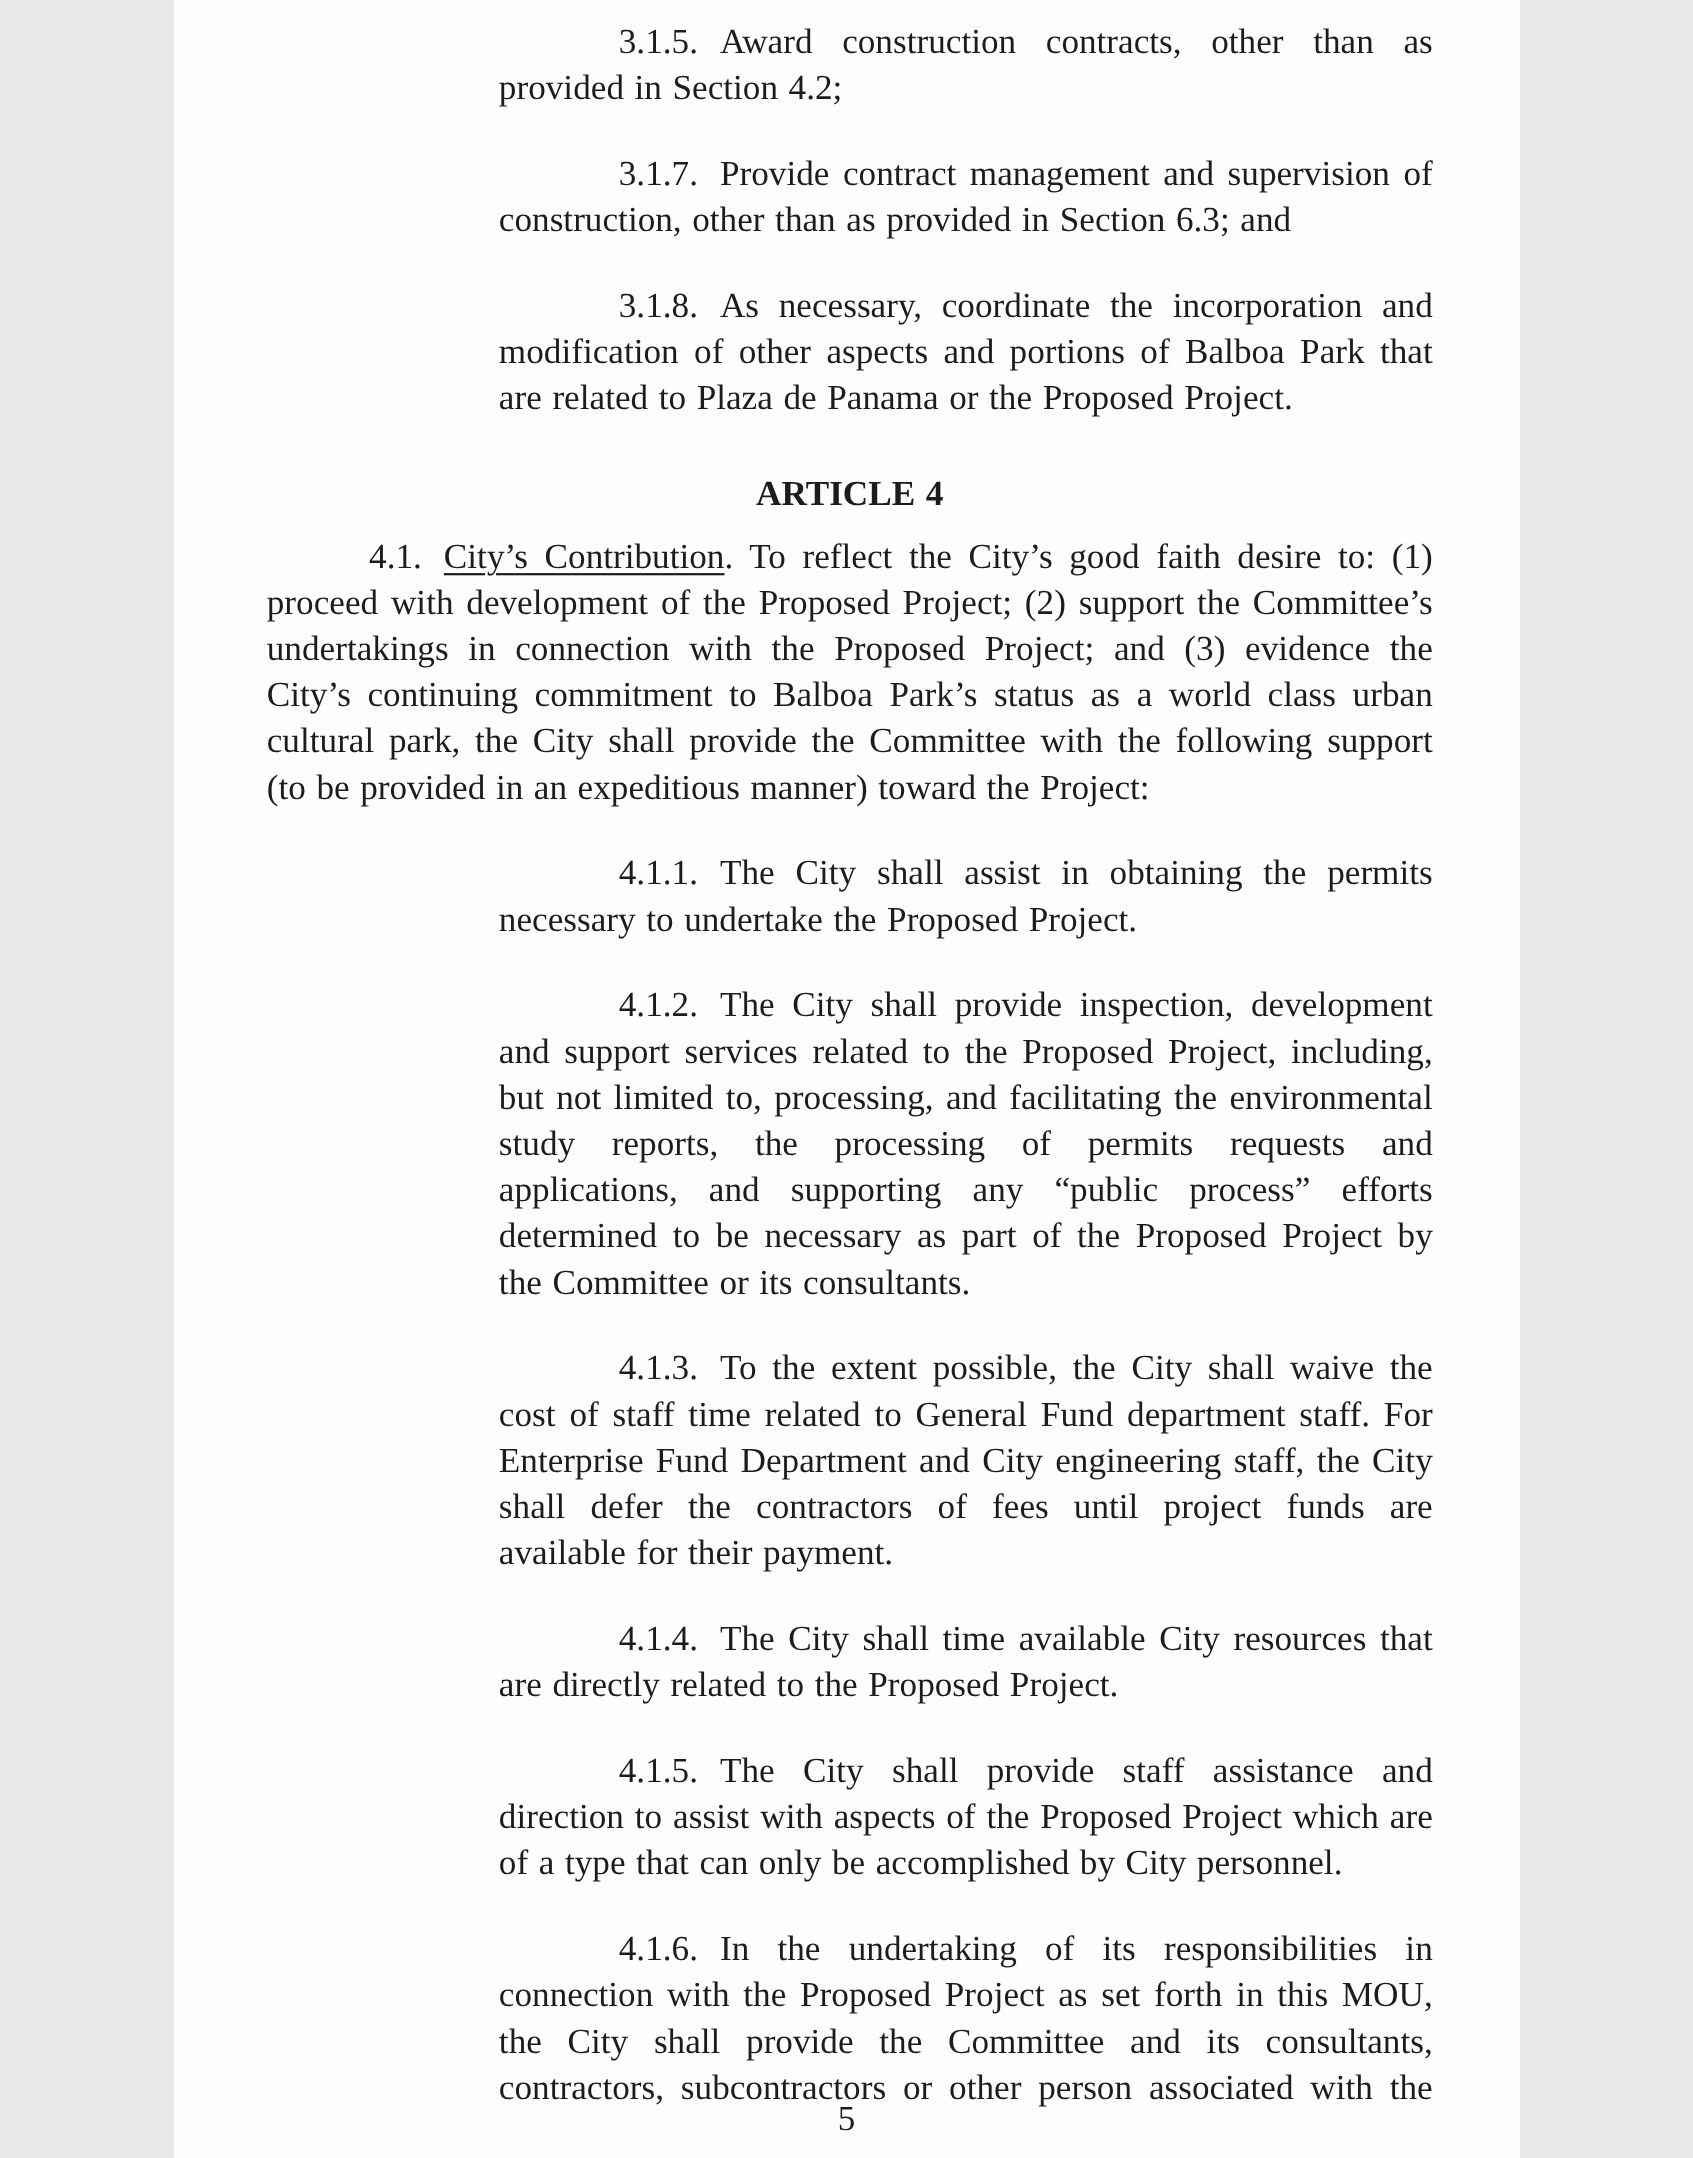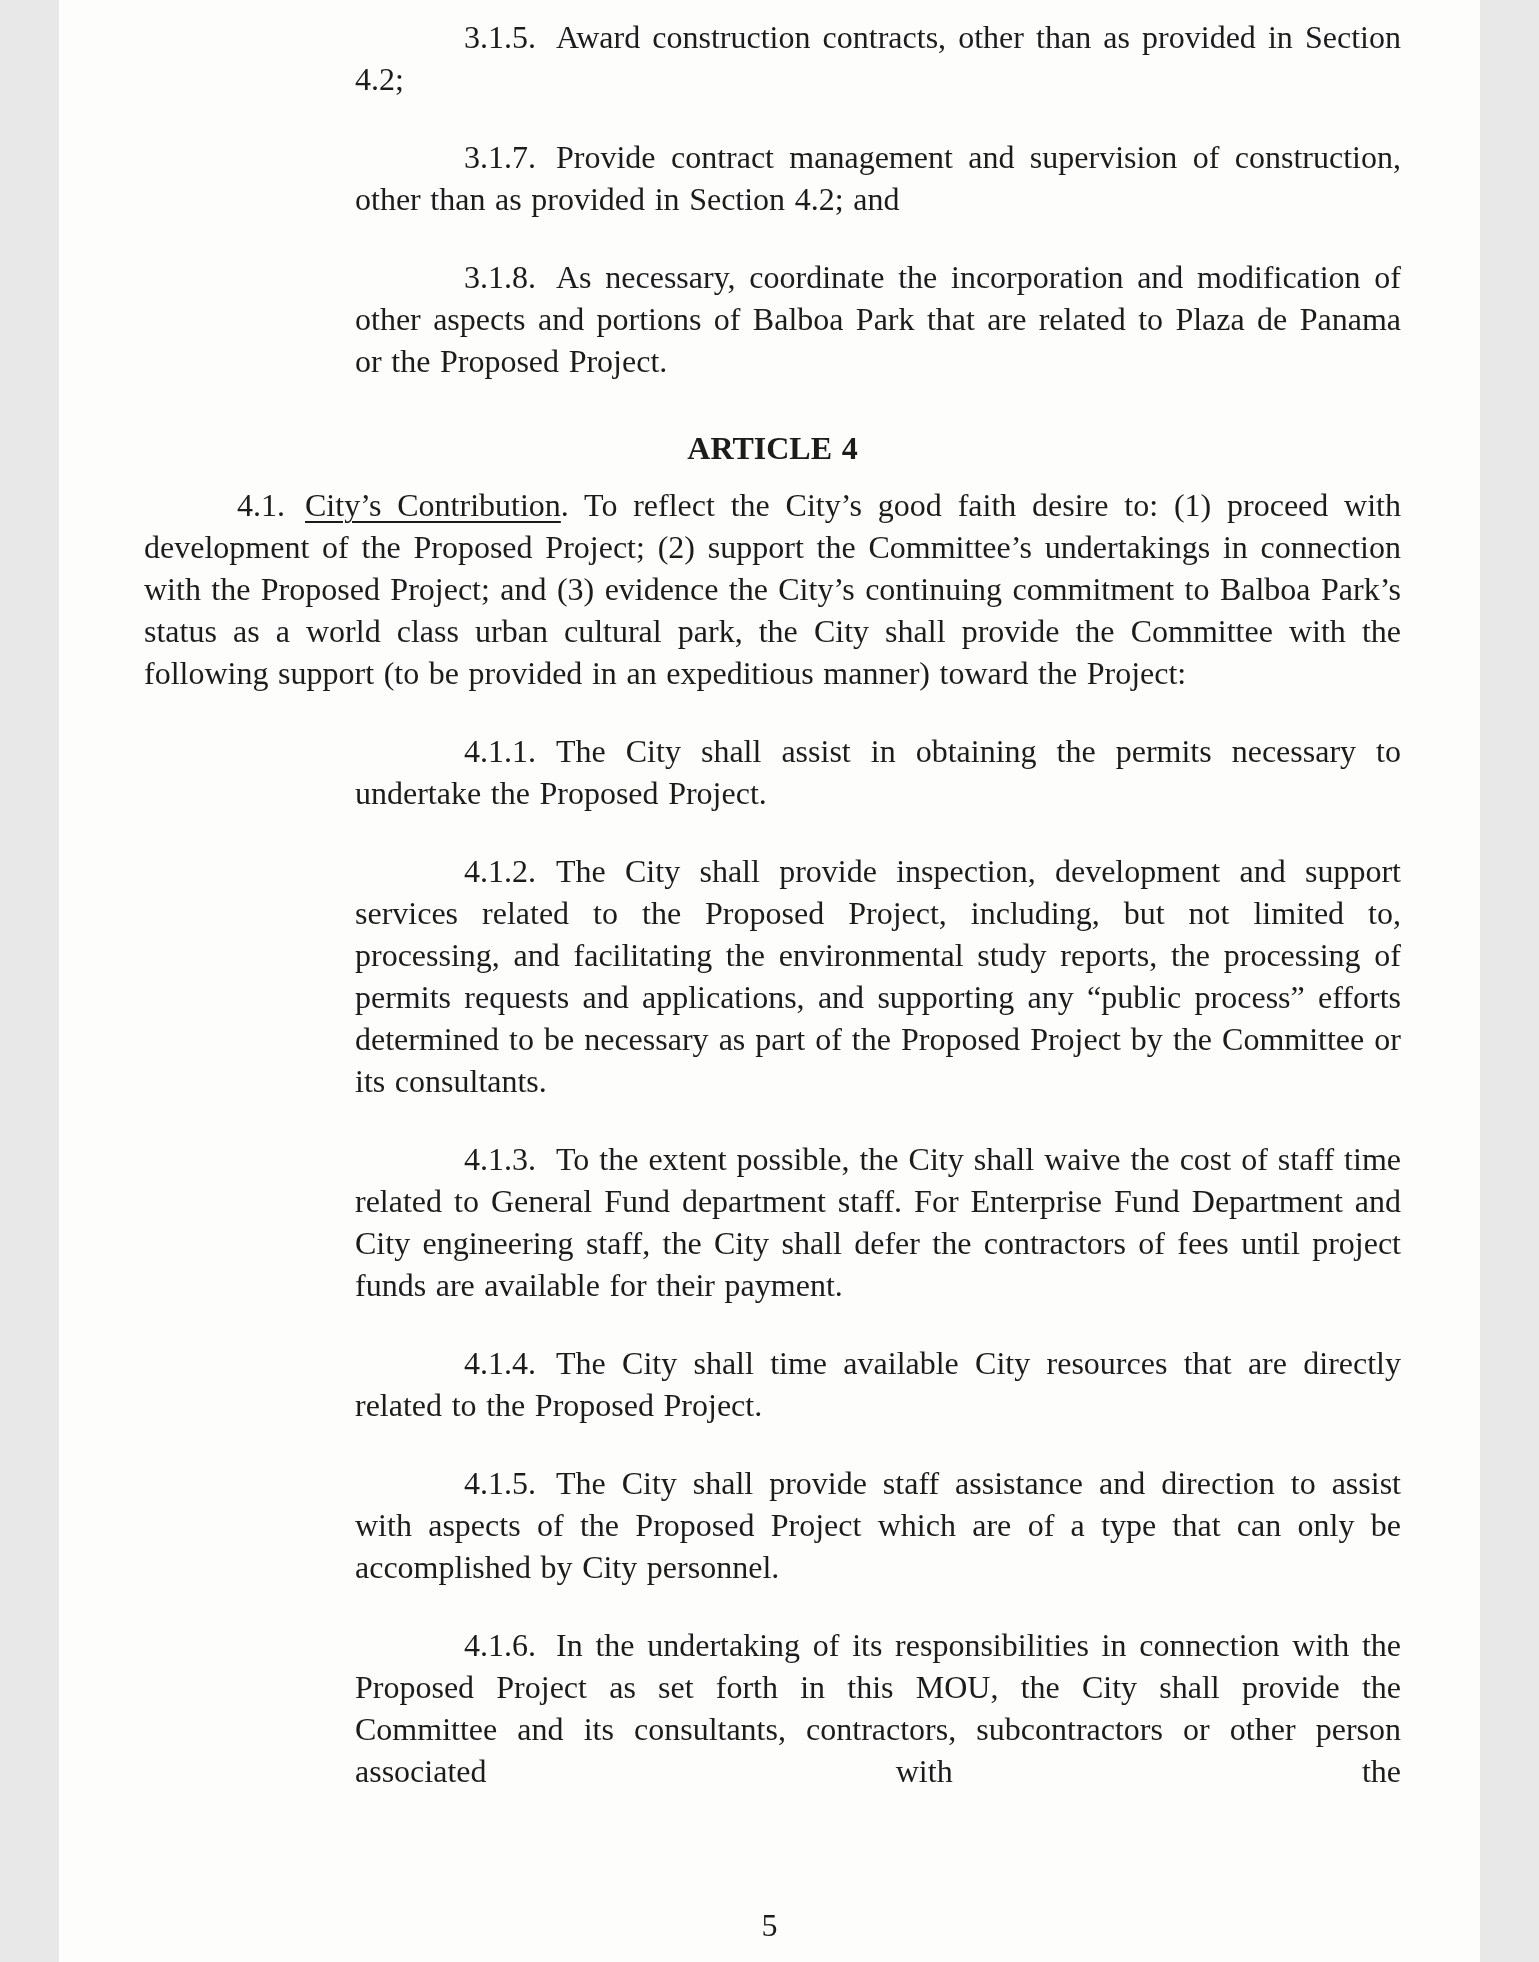--- a/index.html
+++ b/index.html
@@ -2,21 +2,21 @@
 <html><head>
 <meta charset="utf-8">
 <style>
   html, body {
     margin: 0;
     padding: 0;
     background: #e8e8e8;
   }
   .page {
     position: relative;
-    width: 1421px;
+    width: 1224px;
     height: 1962px;
     margin: 0 auto;
     background: #fdfdfc;
     color: #1c1c1c;
     font-family: "Liberation Serif", "DejaVu Serif", serif;
     font-size: 32px;
     line-height: 42px;
     box-sizing: border-box;
     padding: 16px 79px 0 85px;
     overflow: hidden;
@@ -66,21 +66,21 @@
   }
 </style>
 </head>
 <body>
 
 <div class="page">
 
   <p class="para sub"><span class="num">3.1.5.</span><span class="txt">Award construction contracts, other than as provided in Section 4.2;</span></p>
 
 
-  <p class="para sub"><span class="num">3.1.7.</span><span class="txt">Provide contract management and supervision of construction, other than as provided in Section 4.2; and</span></p>
+  <p class="para sub"><span class="num">3.1.7.</span><span class="txt">Provide contract management and supervision of construction, other than as provided in Section 6.3; and</span></p>
 
   <p class="para sub"><span class="num">3.1.8.</span><span class="txt">As necessary, coordinate the incorporation and modification of other aspects and portions of Balboa Park that are related to Plaza de Panama or the Proposed Project.</span></p>
 
   <div class="article-heading">
     <div class="heading-line">ARTICLE 4</div>
   </div>
 
   <p class="para top-level"><span class="num num-top">4.1.</span><span class="underlined">City’s Contribution</span><span class="txt">.  To reflect the City’s good faith desire to:  (1) proceed with development of the Proposed Project; (2) support the Committee’s undertakings in connection with the Proposed Project; and (3) evidence the City’s continuing commitment to Balboa Park’s status as a world class urban cultural park, the City shall provide the Committee with the following support (to be provided in an expeditious manner) toward the Project:</span></p>
 
   <p class="para sub"><span class="num">4.1.1.</span><span class="txt">The City shall assist in obtaining the permits necessary to undertake the Proposed Project.</span></p>

